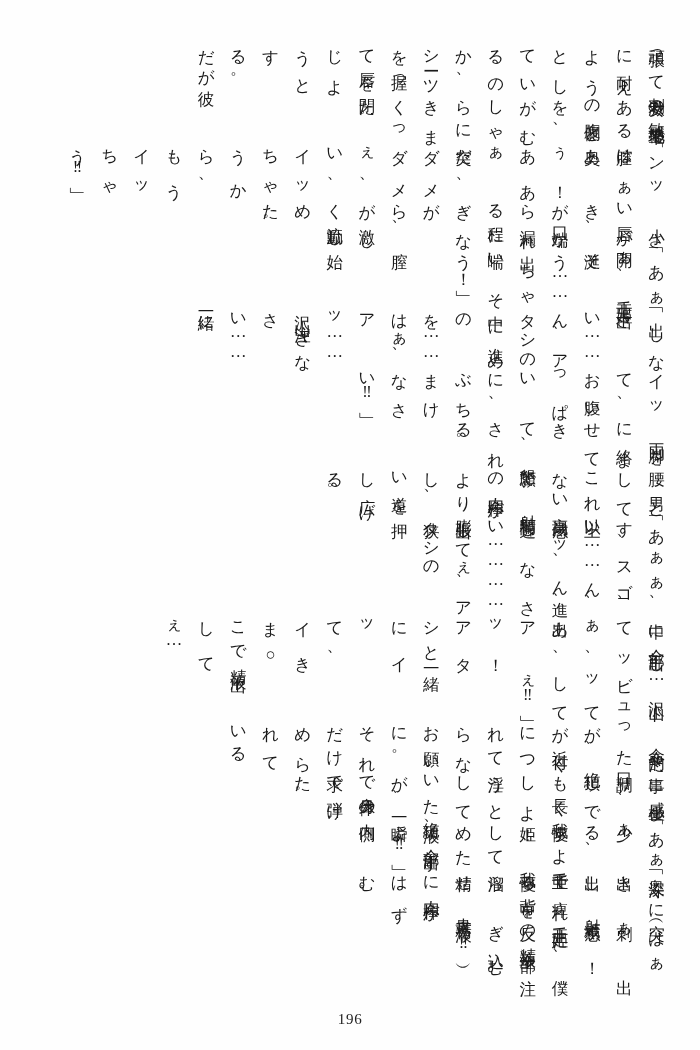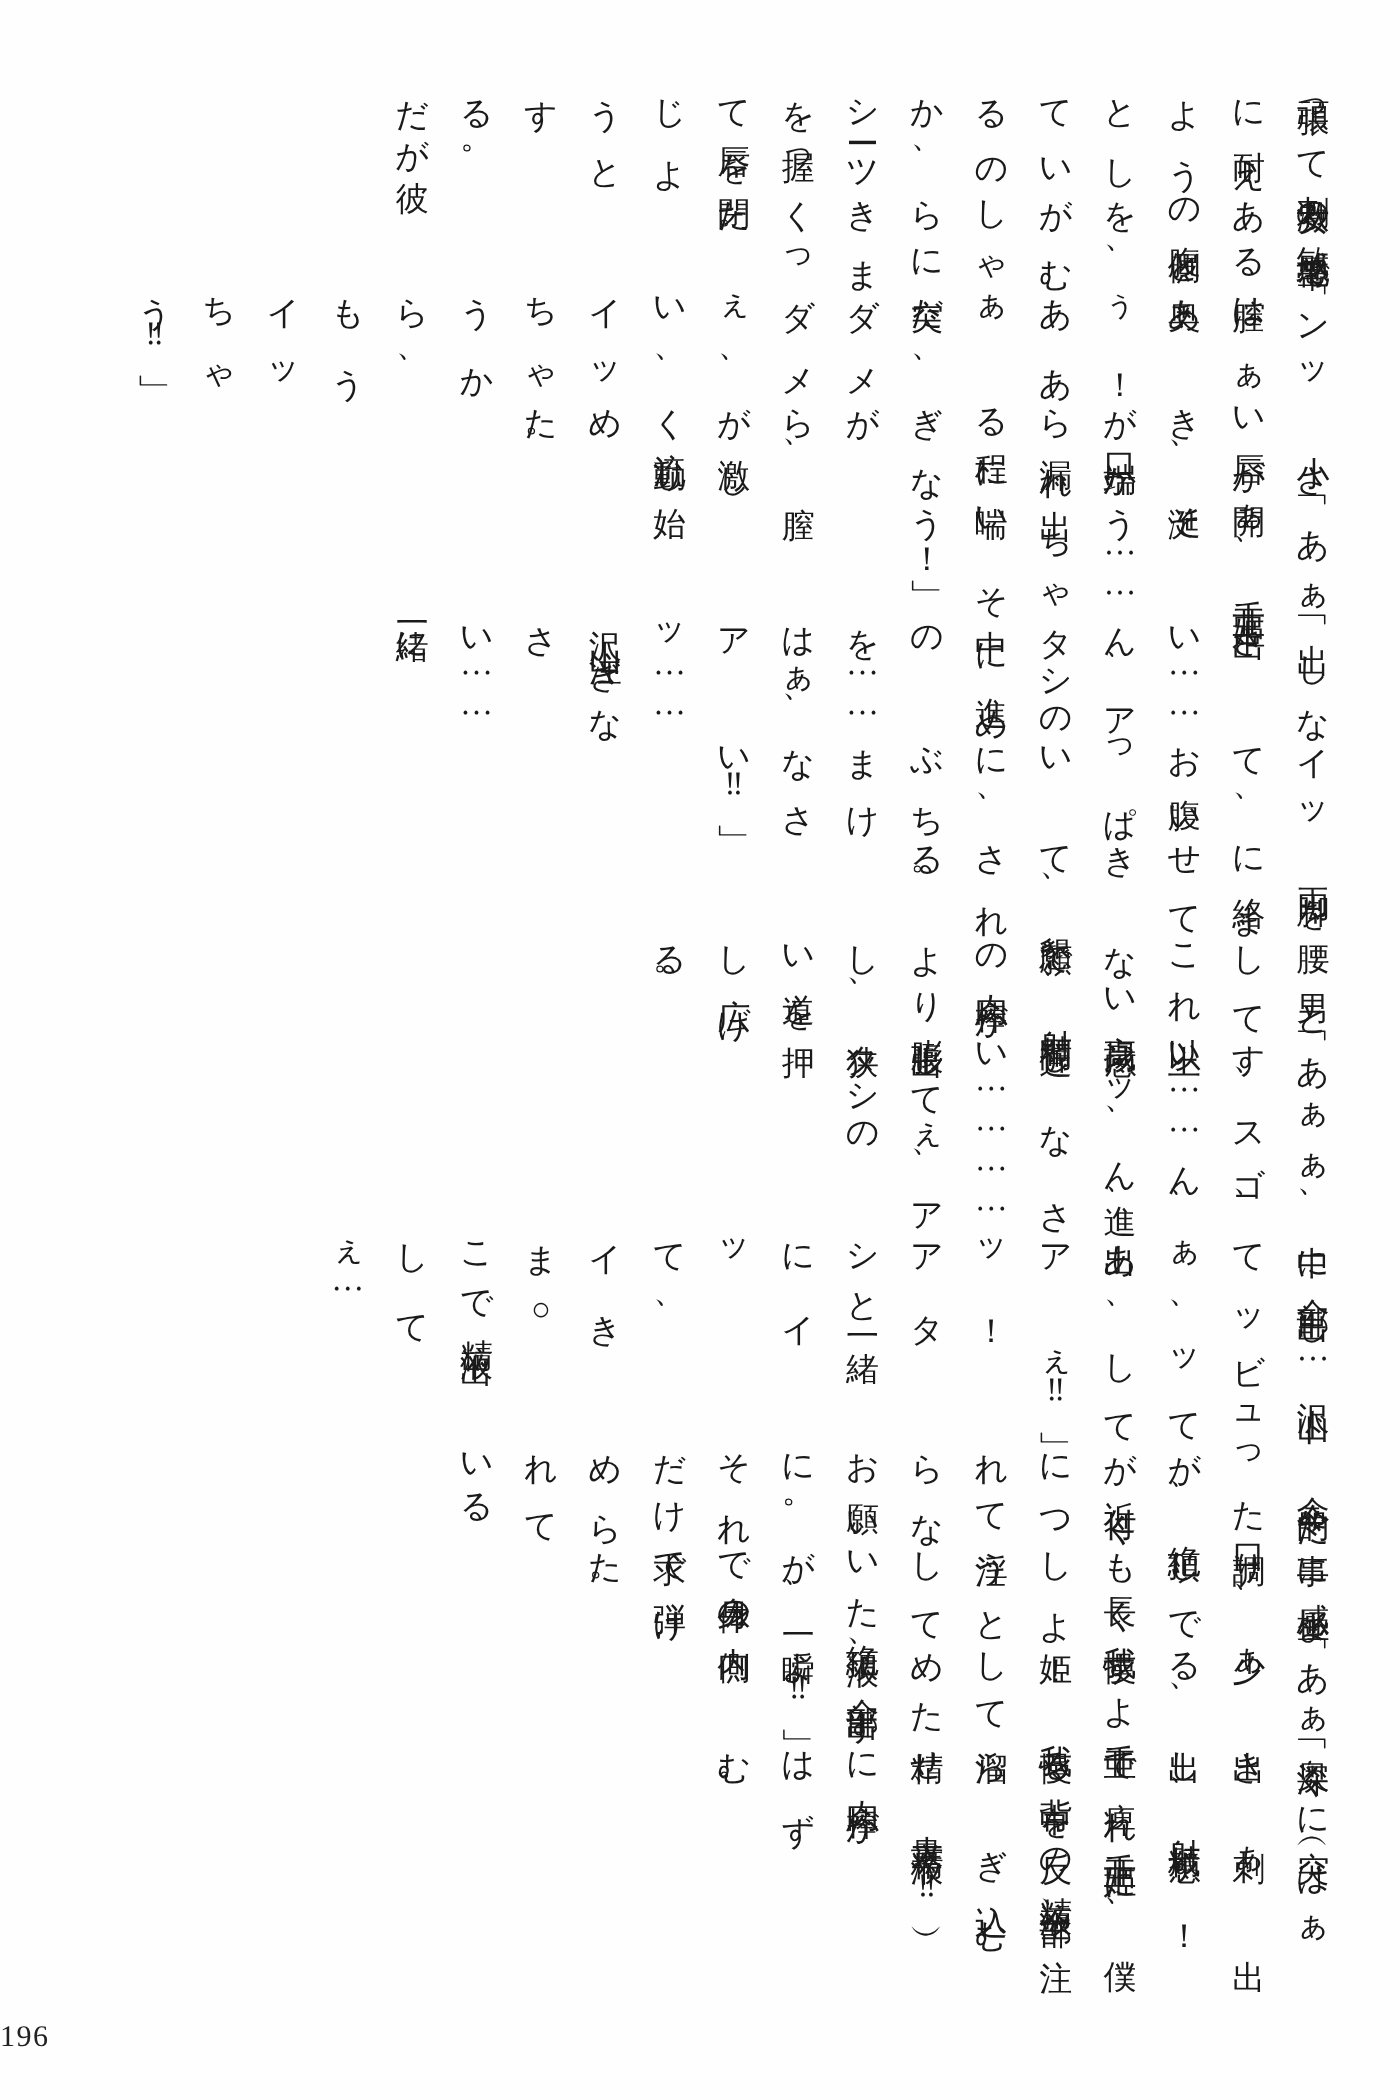--- a/index.html
+++ b/index.html
@@ -51,21 +51,21 @@
     text-indent: 0;
     font-weight: 400;
   }
 
   
   #page-number {
     position: absolute;
     bottom: 22px;
     left: 0;
     width: 100%;
-    text-align: left;
+    text-align: center;
     font-size: 15px;
     font-family: "Liberation Serif", "DejaVu Serif", serif;
     color: #222;
     letter-spacing: 0.05em;
   }
 </style>
 </head>
 <body>
 
 <div id="page">

